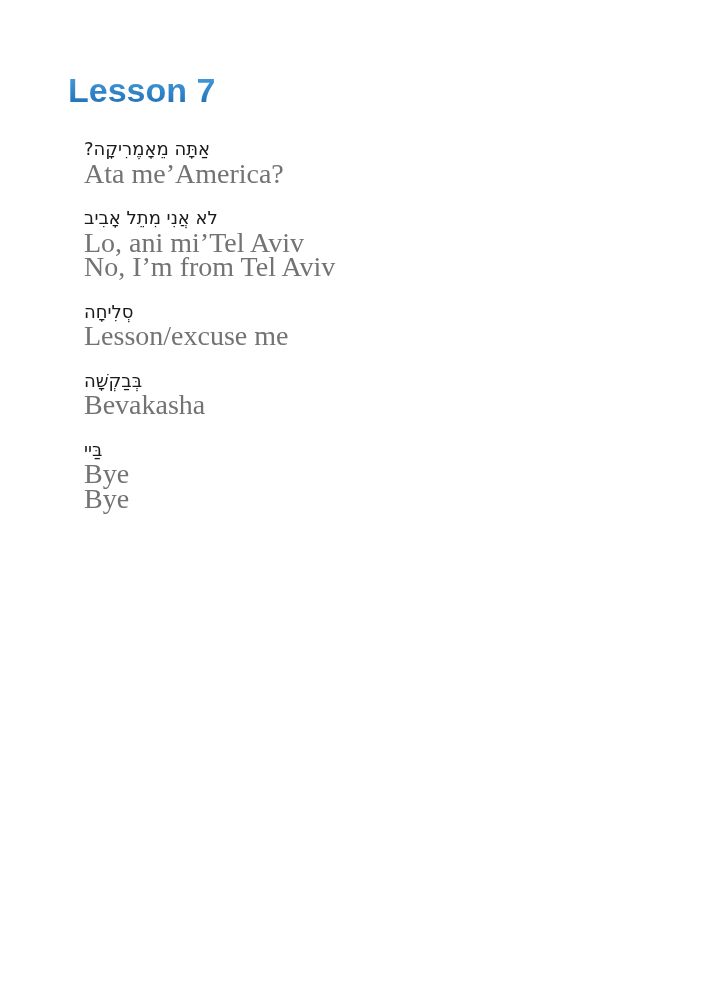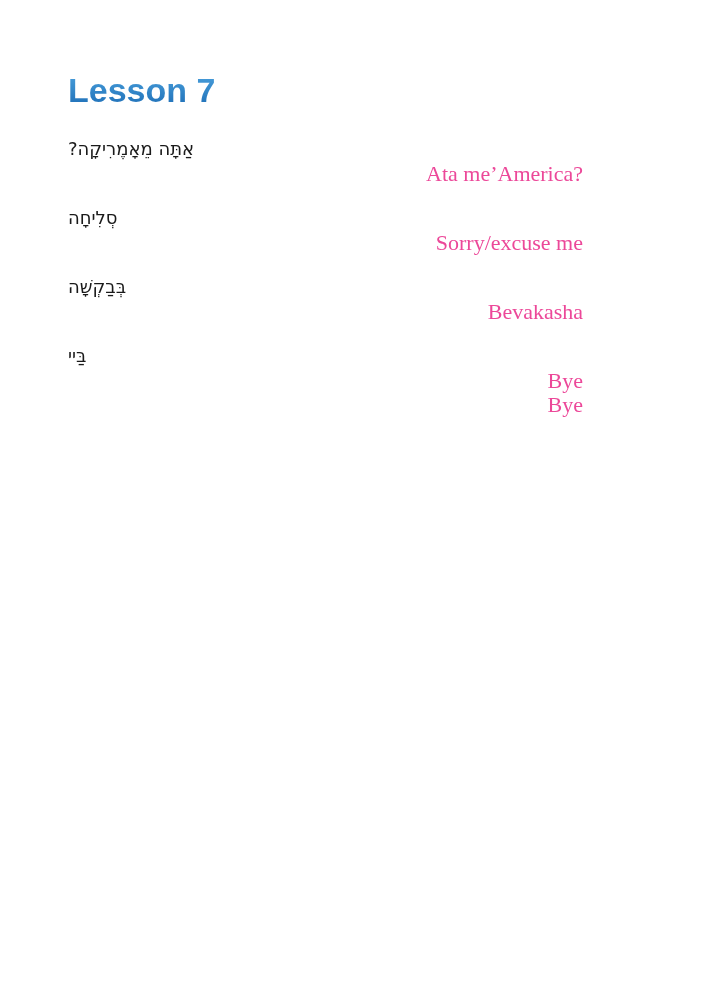--- a/index.html
+++ b/index.html
@@ -30,58 +30,62 @@
     background: linear-gradient(180deg, var(--title-top, #4aa0dc), var(--title-bottom, #1e6fb7));
     -webkit-background-clip: text;
     background-clip: text;
     color: transparent;
   }
   .phrase-list {
     margin: 0;
     padding: 0;
   }
   .phrase-block {
-    margin: 0 0 20px 0;
+    margin: 0 0 20px 16px;
   }
   .phrase-block p {
     margin: 0;
     padding: 0;
   }
   .hebrew-line {
     font-family: "DejaVu Sans", sans-serif;
     font-size: 18px;
     line-height: 24.5px;
     direction: rtl;
     unicode-bidi: isolate;
     text-align: left;
     color: #1a1a1a;
   }
   .latin-line {
-    font-size: 22px;
+    font-size: 28px;
     line-height: 24.5px;
-    color: #ec4899;
-    text-align: right;
+    color: #737373;
   }
 </style>
 </head>
 <body>
 
 <div class="page">
   <h1 class="page-title">Lesson 7</h1>
 
   <div class="phrase-list">
   <section class="phrase-block">
     <p class="hebrew-line" dir="rtl">אַתָּה מֵאָמֶרִיקָה?</p>
     <p class="latin-line">Ata me’America?</p>
   </section>
 
+  <section class="phrase-block">
+    <p class="hebrew-line" dir="rtl">לא אֲנִי מִתֵל אָבִיב</p>
+    <p class="latin-line">Lo, ani mi’Tel Aviv</p>
+    <p class="latin-line">No, I’m from Tel Aviv</p>
+  </section>
 
   <section class="phrase-block">
     <p class="hebrew-line" dir="rtl">סְלִיחָה</p>
-    <p class="latin-line">Sorry/excuse me</p>
+    <p class="latin-line">Lesson/excuse me</p>
   </section>
 
   <section class="phrase-block">
     <p class="hebrew-line" dir="rtl">בְּבַקְשָׁה</p>
     <p class="latin-line">Bevakasha</p>
   </section>
 
 
   <section class="phrase-block">
     <p class="hebrew-line" dir="rtl">בַּיי</p>

